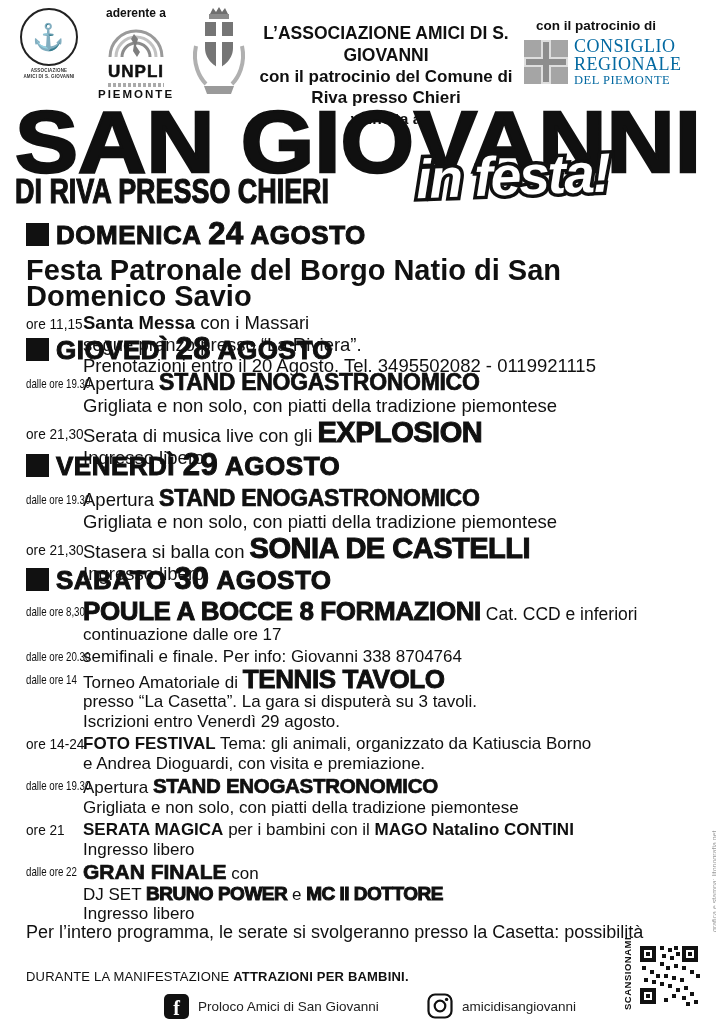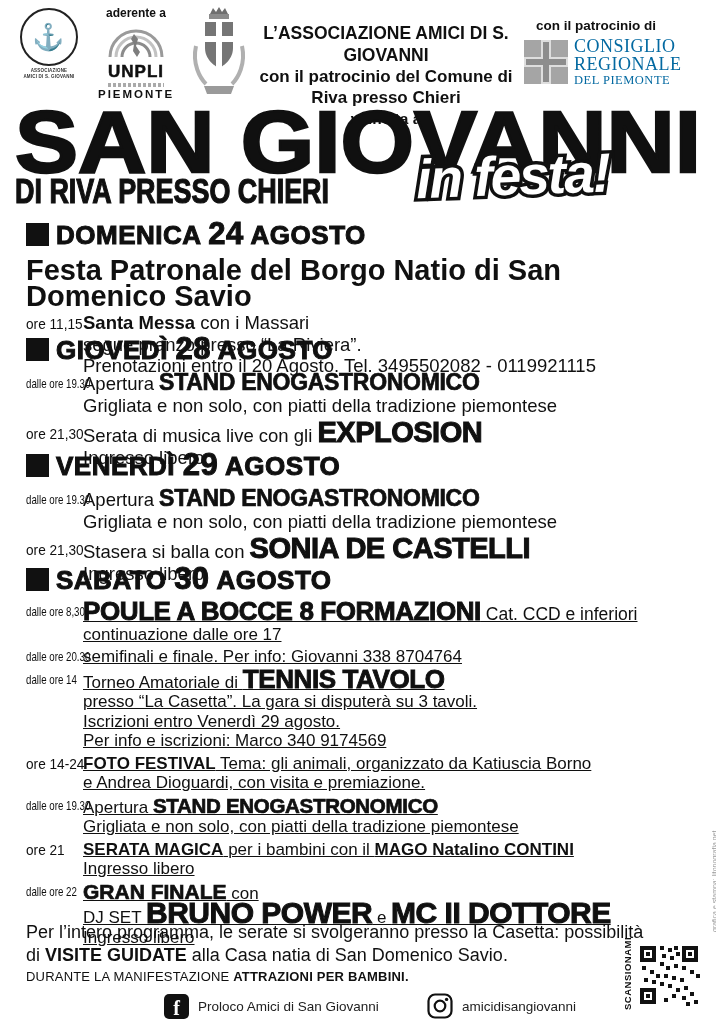--- a/index.html
+++ b/index.html
@@ -54,24 +54,24 @@
   .s-sub{font-weight:700;font-size:29px;line-height:26px;margin:0 0 3px;}
   .row{display:grid;grid-template-columns:57px 1fr;margin-bottom:6px;}
   .time{font-size:15.5px;transform:scaleX(.88);transform-origin:0 50%;display:inline-block;
         white-space:nowrap;padding-top:3px;}
   .cond{font-size:13.5px;transform:scaleX(.72);padding-top:4px;}
   .l{font-size:18.5px;line-height:21.5px;}
   .b{font-weight:700;}
   .x1{font-size:23px;font-weight:700;-webkit-text-stroke:.7px #101010;letter-spacing:-.3px;}
   .x2{font-size:29px;font-weight:700;-webkit-text-stroke:1px #101010;letter-spacing:-.5px;}
   .x3{font-size:26px;font-weight:700;-webkit-text-stroke:.9px #101010;letter-spacing:-.4px;}
-  .x4{font-size:30px;font-weight:700;-webkit-text-stroke:1px #101010;letter-spacing:-.5px;}
+  .x4{font-size:19px;font-weight:700;-webkit-text-stroke:1px #101010;letter-spacing:-.5px;}
   .x5{font-size:21px;font-weight:700;-webkit-text-stroke:.7px #101010;}
   .sm{font-size:17.5px;}
-  .sec4 .l{font-size:17px;line-height:19.5px;text-decoration:underline;}
+  .sec4 .l{font-size:17px;line-height:19.5px;}
   .sec4 .row{margin-bottom:3px;}
   .sec4 .x1{font-size:20.5px;}
   .sec4 .time{padding-top:1px;}
 
   
   .f1{position:absolute;top:921px;left:26px;right:30px;font-size:18px;line-height:23px;}
   .f2{position:absolute;top:969px;left:26px;right:120px;font-size:13px;letter-spacing:.2px;}
   .social{position:absolute;top:993px;left:110px;width:520px;display:flex;align-items:center;
           justify-content:center;gap:48px;}
   .soc-item{display:flex;align-items:center;gap:9px;}
@@ -229,21 +229,20 @@
       <div>
         <div class="l">semifinali e finale. Per info: Giovanni 338 8704764</div>
       </div>
     </div>
     <div class="row">
       <div><span class="time cond">dalle ore 14</span></div>
       <div>
         <div class="l"><span>Torneo Amatoriale di </span><span class="x3">TENNIS TAVOLO</span></div>
         <div class="l">presso “La Casetta”. La gara si disputerà su 3 tavoli.</div>
         <div class="l">Iscrizioni entro Venerdì 29 agosto.</div>
-        <div class="l">Per info e iscrizioni: Marco 340 9174569</div>
       </div>
     </div>
     <div class="row">
       <div><span class="time">ore 14-24</span></div>
       <div>
         <div class="l"><span class="b">FOTO FESTIVAL</span><span> Tema: gli animali, organizzato da Katiuscia Borno</span></div>
         <div class="l">e Andrea Dioguardi, con visita e premiazione.</div>
       </div>
     </div>
     <div class="row">
@@ -265,21 +264,20 @@
       <div>
         <div class="l"><span class="x5">GRAN FINALE</span><span> con</span></div>
         <div class="l"><span>DJ SET </span><span class="x4">BRUNO POWER</span><span> e </span><span class="x4">MC II DOTTORE</span></div>
         <div class="l">Ingresso libero</div>
       </div>
     </div>
   </section>
 
   <div class="f1">
     <div>Per l’intero programma, le serate si svolgeranno presso la Casetta: possibilità</div>
-    <div><span>di </span><span class="b">VISITE GUIDATE</span><span> alla Casa natia di San Domenico Savio.</span></div>
   </div>
   <div class="f2"><span>DURANTE LA MANIFESTAZIONE </span><span class="b">ATTRAZIONI PER BAMBINI.</span></div>
 
   <div class="social">
     <div class="soc-item">
       <div class="fb">f</div>
       <div class="soc-label">Proloco Amici di San Giovanni</div>
     </div>
     <div class="soc-item">
       <svg width="26" height="26" viewBox="0 0 26 26">

